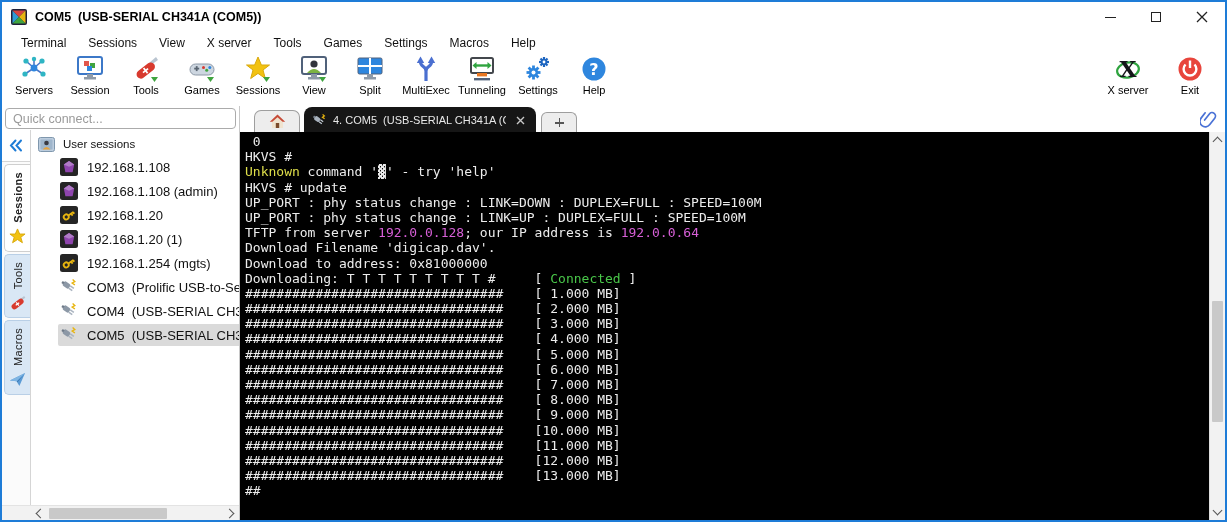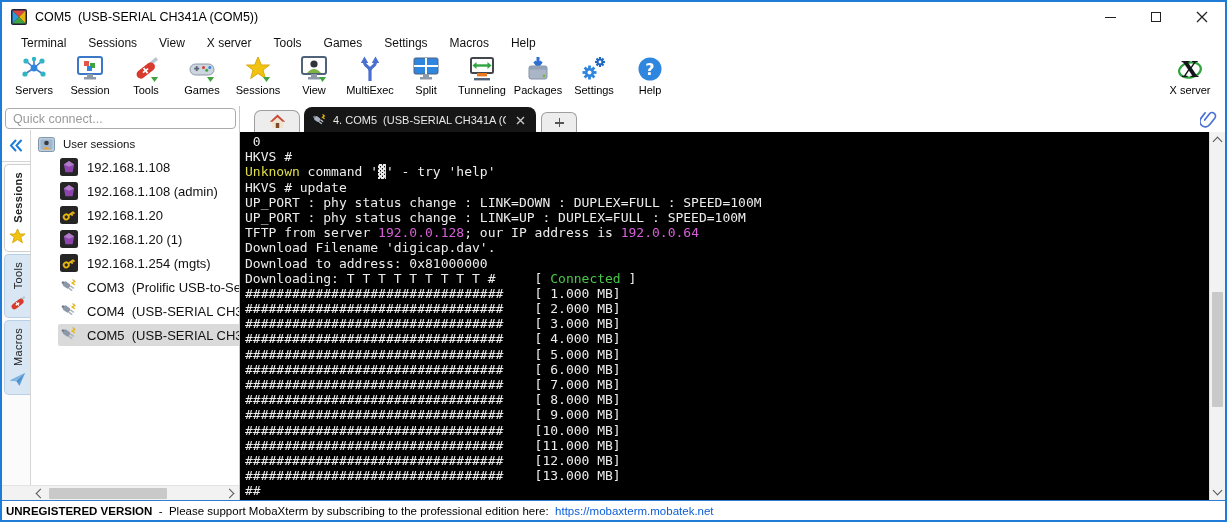--- a/index.html
+++ b/index.html
@@ -3,21 +3,21 @@
 <meta charset="utf-8">
 <style>
   * { margin:0; padding:0; box-sizing:border-box; }
   html,body { width:1227px; height:522px; background:#fff; }
   body { font-family:"Liberation Sans", sans-serif; overflow:hidden; }
   .window { width:1227px; height:522px; border:2px solid #1E7CD7; display:flex; flex-direction:column; background:#fff; }
 
   
   .titlebar { height:30px; display:flex; align-items:center; padding-left:9px; flex:none; }
   .title-logo { width:16px; height:16px; margin-right:8px; flex:none; }
-  .title-text { font-size:12.5px; color:#000; white-space:pre; }
+  .title-text { font-size:12.5px; color:#000; white-space:pre;font-weight:bold; }
   .win-controls { margin-left:auto; display:flex; height:100%; }
   .win-btn { width:46px; height:100%; display:flex; align-items:center; justify-content:center; cursor:default; }
   .glyph-min { width:11px; border-bottom:1.5px solid #222; }
   .glyph-max { width:10px; height:10px; border:1.2px solid #222; }
 
   
   .menubar { height:21px; display:flex; align-items:center; padding-left:8px; flex:none; }
   .menu-item { font-size:12px; padding:2px 11px; color:#111; cursor:default; }
 
   
@@ -217,62 +217,51 @@
               <rect x="11" y="19" width="6" height="3" fill="#8E9AA8"></rect>
               <rect x="8" y="22" width="12" height="2.5" fill="#8E9AA8"></rect>
               <polygon points="19,22 26,22 22.5,27" fill="#3FA43F"></polygon>
             </svg>
           </span>
           <span class="tb-label">View</span>
         </div>
         <div class="tb-item">
           <span class="tb-icon">
             <svg viewBox="0 0 28 28">
-              <path d="M14 26 V16 M14 16 C14 11 8.5 12 8.5 7 M14 16 C14 11 19.5 12 19.5 7" stroke="#4A6FD0" stroke-width="3.2" fill="none"></path>
-              <polygon points="4.8,8 12.2,8 8.5,1.5" fill="#4A6FD0"></polygon>
-              <polygon points="15.8,8 23.2,8 19.5,1.5" fill="#4A6FD0"></polygon>
-            </svg>
-          </span>
-          <span class="tb-label">MultiExec</span>
-        </div>
-        <div class="tb-item">
-          <span class="tb-icon">
-            <svg viewBox="0 0 28 28">
               <rect x="2" y="3" width="24" height="16" rx="1.5" fill="#2E86DE" stroke="#50617A"></rect>
               <line x1="14" y1="3" x2="14" y2="19" stroke="#fff" stroke-width="2"></line>
               <line x1="2" y1="11" x2="26" y2="11" stroke="#fff" stroke-width="2"></line>
               <rect x="11" y="19" width="6" height="3" fill="#8E9AA8"></rect>
               <rect x="8" y="22" width="12" height="2.5" fill="#8E9AA8"></rect>
             </svg>
           </span>
           <span class="tb-label">Split</span>
+        </div>
+        <div class="tb-item">
+          <span class="tb-icon">
+            <svg viewBox="0 0 28 28">
+              <path d="M14 26 V16 M14 16 C14 11 8.5 12 8.5 7 M14 16 C14 11 19.5 12 19.5 7" stroke="#4A6FD0" stroke-width="3.2" fill="none"></path>
+              <polygon points="4.8,8 12.2,8 8.5,1.5" fill="#4A6FD0"></polygon>
+              <polygon points="15.8,8 23.2,8 19.5,1.5" fill="#4A6FD0"></polygon>
+            </svg>
+          </span>
+          <span class="tb-label">MultiExec</span>
         </div>
         <div class="tb-item">
           <span class="tb-icon">
             <svg viewBox="0 0 28 28">
               <rect x="3" y="3" width="22" height="15" rx="1.5" fill="#fff" stroke="#43474C" stroke-width="2"></rect>
               <line x1="8" y1="10.5" x2="20" y2="10.5" stroke="#2FA43F" stroke-width="2.4"></line>
               <polygon points="8.5,7 8.5,14 4.5,10.5" fill="#2FA43F"></polygon>
               <polygon points="19.5,7 19.5,14 23.5,10.5" fill="#2FA43F"></polygon>
               <rect x="9" y="18" width="10" height="3.4" fill="#E87722"></rect>
               <rect x="6" y="23" width="16" height="2.4" fill="#50617A"></rect>
             </svg>
           </span>
           <span class="tb-label">Tunneling</span>
-        </div>
-        <div class="tb-item">
-          <span class="tb-icon">
-            <svg viewBox="0 0 28 28">
-              <path d="M14 2 v8 M10.5 6.5 l3.5 4.5 l3.5 -4.5" stroke="#2E6FD0" stroke-width="3" fill="none"></path>
-              <rect x="5" y="11" width="18" height="13" rx="2" fill="#AAB6C6" stroke="#8794A6"></rect>
-              <rect x="5" y="11" width="18" height="3.6" fill="#93A2B5"></rect>
-              <circle cx="20" cy="21" r="1.4" fill="#7CB342"></circle>
-            </svg>
-          </span>
-          <span class="tb-label">Packages</span>
         </div>
         <div class="tb-item">
           <span class="tb-icon">
             <svg viewBox="0 0 28 28">
               <g stroke="#2E86DE" stroke-width="2.8" stroke-linecap="butt">
                 <line x1="9.5" y1="10.5" x2="9.5" y2="24.5"></line>
                 <line x1="2.5" y1="17.5" x2="16.5" y2="17.5"></line>
                 <line x1="4.6" y1="12.6" x2="14.4" y2="22.4"></line>
                 <line x1="4.6" y1="22.4" x2="14.4" y2="12.6"></line>
               </g>
@@ -303,20 +292,30 @@
     <div class="tb-right" id="toolbar-right">
         <div class="tb-item">
           <span class="tb-icon">
             <svg viewBox="0 0 28 28">
               <ellipse cx="14" cy="15" rx="11" ry="7.5" fill="none" stroke="#2FA43F" stroke-width="2.2" transform="rotate(-12 14 15)"></ellipse>
               <text x="14" y="22" text-anchor="middle" font-size="22" font-weight="bold" fill="#15161A" font-family="DejaVu Serif, serif">X</text>
             </svg>
           </span>
           <span class="tb-label">X server</span>
         </div>
+        <div class="tb-item">
+          <span class="tb-icon">
+            <svg viewBox="0 0 28 28">
+              <circle cx="14" cy="14" r="11.5" fill="#E8453C"></circle>
+              <path d="M9.5 9.5 a6.4 6.4 0 1 0 9 0" stroke="#fff" stroke-width="2.4" fill="none"></path>
+              <line x1="14" y1="5.5" x2="14" y2="13" stroke="#fff" stroke-width="2.4"></line>
+            </svg>
+          </span>
+          <span class="tb-label">Exit</span>
+        </div>
       </div>
   </div>
 
   <div class="main">
 
     <div class="left-col">
       <input class="quick-connect" placeholder="Quick connect..." style="">
       <div class="sidebar-body">
         <div class="side-strip">
           <div class="collapse-btn">
@@ -543,18 +542,13 @@
               <div class="v-thumb"></div>
             </div>
           <div class="arr">
               <span class="chev chev-d"></span>
             </div>
         </div>
       </div>
     </div>
   </div>
 
-  <div class="statusbar">
-    <span class="status-bold">UNREGISTERED VERSION</span>
-    <span class="status-text">  -  Please support MobaXterm by subscribing to the professional edition here:  </span>
-    <a class="status-link">https://mobaxterm.mobatek.net</a>
-  </div>
 </div>
 
 </body></html>

